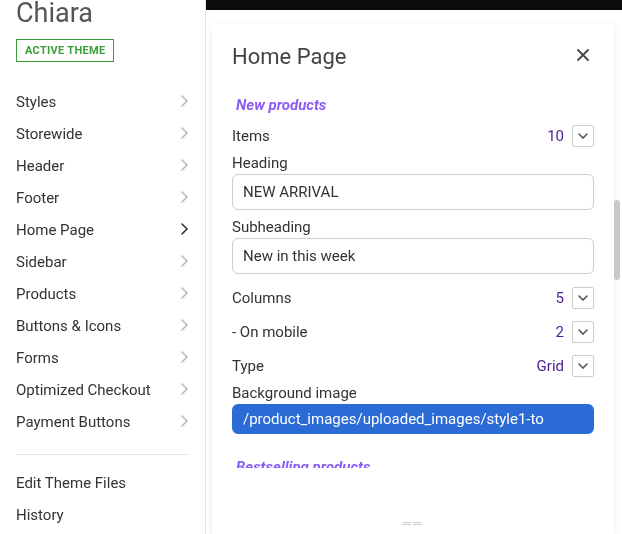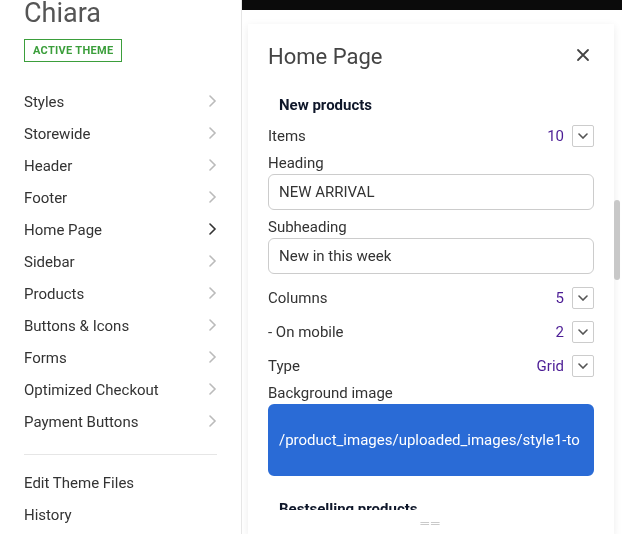--- a/index.html
+++ b/index.html
@@ -7,24 +7,24 @@
     font-family: -apple-system, BlinkMacSystemFont, "Segoe UI", Roboto, Helvetica, Arial, sans-serif;
     background: #f7f7f7;
     color: #333;
     width: 622px;
     height: 534px;
     overflow: hidden;
     position: relative;
   }
   .wrap { display: flex; height: 100%; }
   .sidebar {
-    width: 242px;
+    width: 206px;
     background: #fff;
     border-right: 1px solid #e6e6e6;
-    padding: 0 24px;
+    padding: 0 16px;
     overflow: hidden;
   }
   .theme-name {
     font-size: 27px;
     color: #555;
     font-weight: 400;
     margin-top: 0;
     line-height: 1;
   }
   .badge {
@@ -95,22 +95,23 @@
   }
   .panel-body {
     padding: 6px 20px 0;
     position: relative;
     height: calc(100% - 60px);
     overflow: hidden;
   }
   .section-title {
     font-size: 15px;
     font-weight: 700;
-    color: #0f172a;
-    margin: 6px 11px 6px;
+    color: #8b5cf6;
+    margin: 6px 4px 6px;
+    font-style: italic;
   }
   .row {
     display: flex;
     align-items: center;
     justify-content: space-between;
     min-height: 32px;
     font-size: 15px;
     color: #333;
     margin-bottom: 2px;
     gap: 16px;
@@ -145,21 +146,21 @@
     padding: 8px 10px;
     font-size: 15px;
     font-family: inherit;
     color: #333;
     margin: 2px 0 8px;
   }
   .input.sel {
     background: #2a6bd6;
     color: #fff;
     border: 2px solid #2a6bd6;
-    padding: 25px 9px;
+    padding: 4px 9px;
     white-space: nowrap;
     overflow: hidden;
   }
   .field-label {
     font-size: 15px;
     color: #333;
   }
   .drag-handle {
     position: absolute;
     left: 50%;

